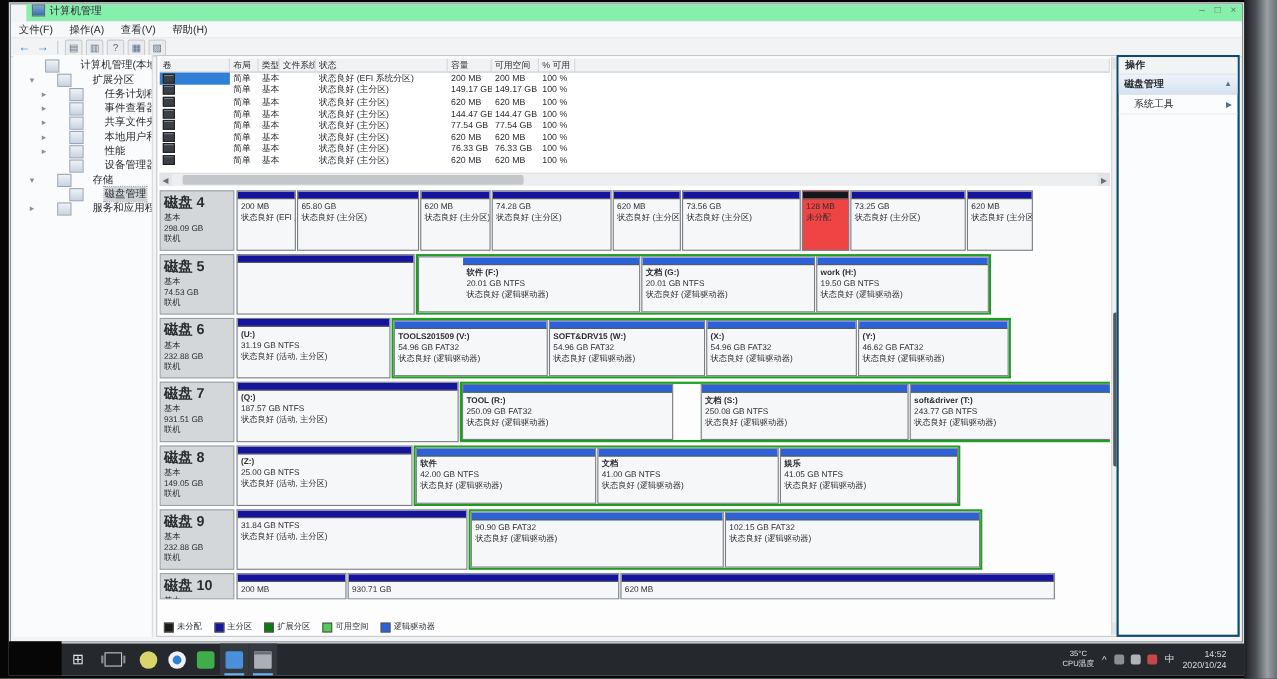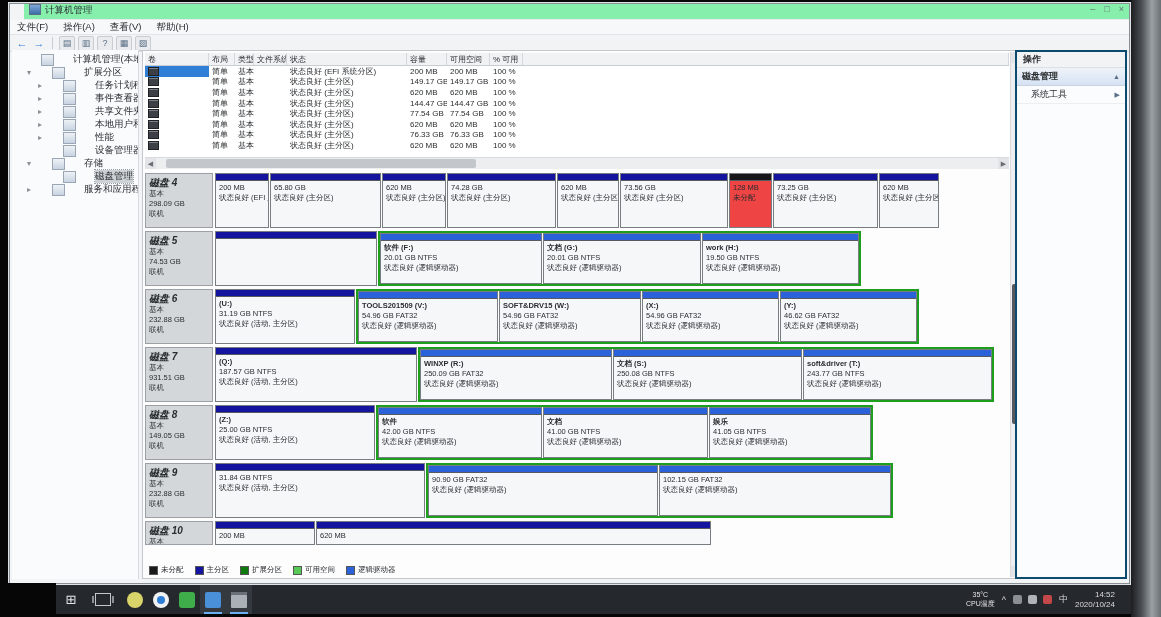--- a/index.html
+++ b/index.html
@@ -53,21 +53,21 @@
 
   .hscroll{position:absolute;left:2px;right:15px;top:107px;height:11px;background:#eceef0;display:flex;align-items:center;font-size:7px;color:#6a6e73;}
   .harrow{width:11px;height:11px;display:flex;align-items:center;justify-content:center;background:#e2e4e7;}
   .harrow.right{margin-left:auto;}
   .hthumb{margin-left:10px;width:310px;height:9px;background:#c3c7cb;border-radius:2px;}
 
   .diskarea{position:absolute;left:2px;right:15px;top:121px;bottom:16px;overflow:hidden;
             display:flex;flex-direction:column;gap:3px;padding-top:1px;}
   .diskrow{display:flex;flex:none;}
   .disklabel{width:60px;flex:none;background:#d3d7da;border:1px solid #9aa0a5;padding:2px 3px;font-size:7.5px;line-height:1.3;overflow:hidden;}
-  .diskname{font-weight:bold;font-size:10px;white-space:nowrap;font-style:italic;}
+  .diskname{font-weight:bold;font-size:13px;white-space:nowrap;}
   .diskblocks{width:799px;flex:none;display:flex;margin-left:2px;align-items:stretch;}
   .pblock{flex:none;border:1px solid #787d82;background:#f6f7f9;display:flex;flex-direction:column;overflow:hidden;margin-right:1px;}
   .pstrip{height:6px;flex:none;border-bottom:1px solid #555a60;}
   .k-primary .pstrip{background:#14149e;}
   .k-logical .pstrip{background:#2b62d9;}
   .k-unalloc .pstrip{background:#17171b;}
   .k-unalloc{background:#ef4444;}
   .ptext{padding:2px 3px 0 3px;font-size:7.5px;line-height:1.35;white-space:nowrap;}
   .pl1{font-weight:bold;}
   .extended{flex:none;display:flex;border:2px solid #1d9e1d;margin-right:1px;}
@@ -419,21 +419,21 @@
                 <div class="diskname">磁盘 5</div>
                 <div>基本</div>
                 <div>74.53 GB</div>
                 <div>联机</div>
               </div>
               <div class="diskblocks">
                 <div class="pblock k-primary" style="width: 160px;">
                   <div class="pstrip"></div>
                 </div>
                 <div class="extended">
-                  <div class="pblock k-logical" style="width: 160px;">
+                  <div class="pblock k-logical" style="width: 160px; padding-left: 40px;">
                     <div class="pstrip"></div>
                     <div class="ptext">
                       <div class="pl1">软件 (F:)</div>
                       <div>20.01 GB NTFS</div>
                       <div>状态良好 (逻辑驱动器)</div>
                     </div>
                   </div>
                   <div class="pblock k-logical" style="width: 156px;">
                     <div class="pstrip"></div>
                     <div class="ptext">
@@ -520,26 +520,26 @@
                   <div class="ptext">
                     <div class="pl1">(Q:)</div>
                     <div>187.57 GB NTFS</div>
                     <div>状态良好 (活动, 主分区)</div>
                   </div>
                 </div>
                 <div class="extended">
                   <div class="pblock k-logical" style="width: 190px;">
                     <div class="pstrip"></div>
                     <div class="ptext">
-                      <div class="pl1">WINXP (R:)</div>
+                      <div class="pl1">TOOL (R:)</div>
                       <div>250.09 GB FAT32</div>
                       <div>状态良好 (逻辑驱动器)</div>
                     </div>
                   </div>
-                  <div class="pblock k-logical" style="width: 187px;">
+                  <div class="pblock k-logical" style="width: 187px; margin-left: 24px;">
                     <div class="pstrip"></div>
                     <div class="ptext">
                       <div class="pl1">文档 (S:)</div>
                       <div>250.08 GB NTFS</div>
                       <div>状态良好 (逻辑驱动器)</div>
                     </div>
                   </div>
                   <div class="pblock k-logical" style="width: 187px;">
                     <div class="pstrip"></div>
                     <div class="ptext">
@@ -635,20 +635,26 @@
               <div class="disklabel">
                 <div class="diskname">磁盘 10</div>
                 <div>基本</div>
                 <div>931.51 GB</div>
               </div>
               <div class="diskblocks">
                 <div class="pblock k-primary" style="width: 98px;">
                   <div class="pstrip"></div>
                   <div class="ptext">
                     <div>200 MB</div>
+                  </div>
+                </div>
+                <div class="pblock k-primary" style="width: 245px;">
+                  <div class="pstrip"></div>
+                  <div class="ptext">
+                    <div>930.71 GB</div>
                   </div>
                 </div>
                 <div class="pblock k-primary" style="width: 393px;">
                   <div class="pstrip"></div>
                   <div class="ptext">
                     <div>620 MB</div>
                   </div>
                 </div>
                 <div class="pspacer" style="width: 58px;"></div>
               </div>

